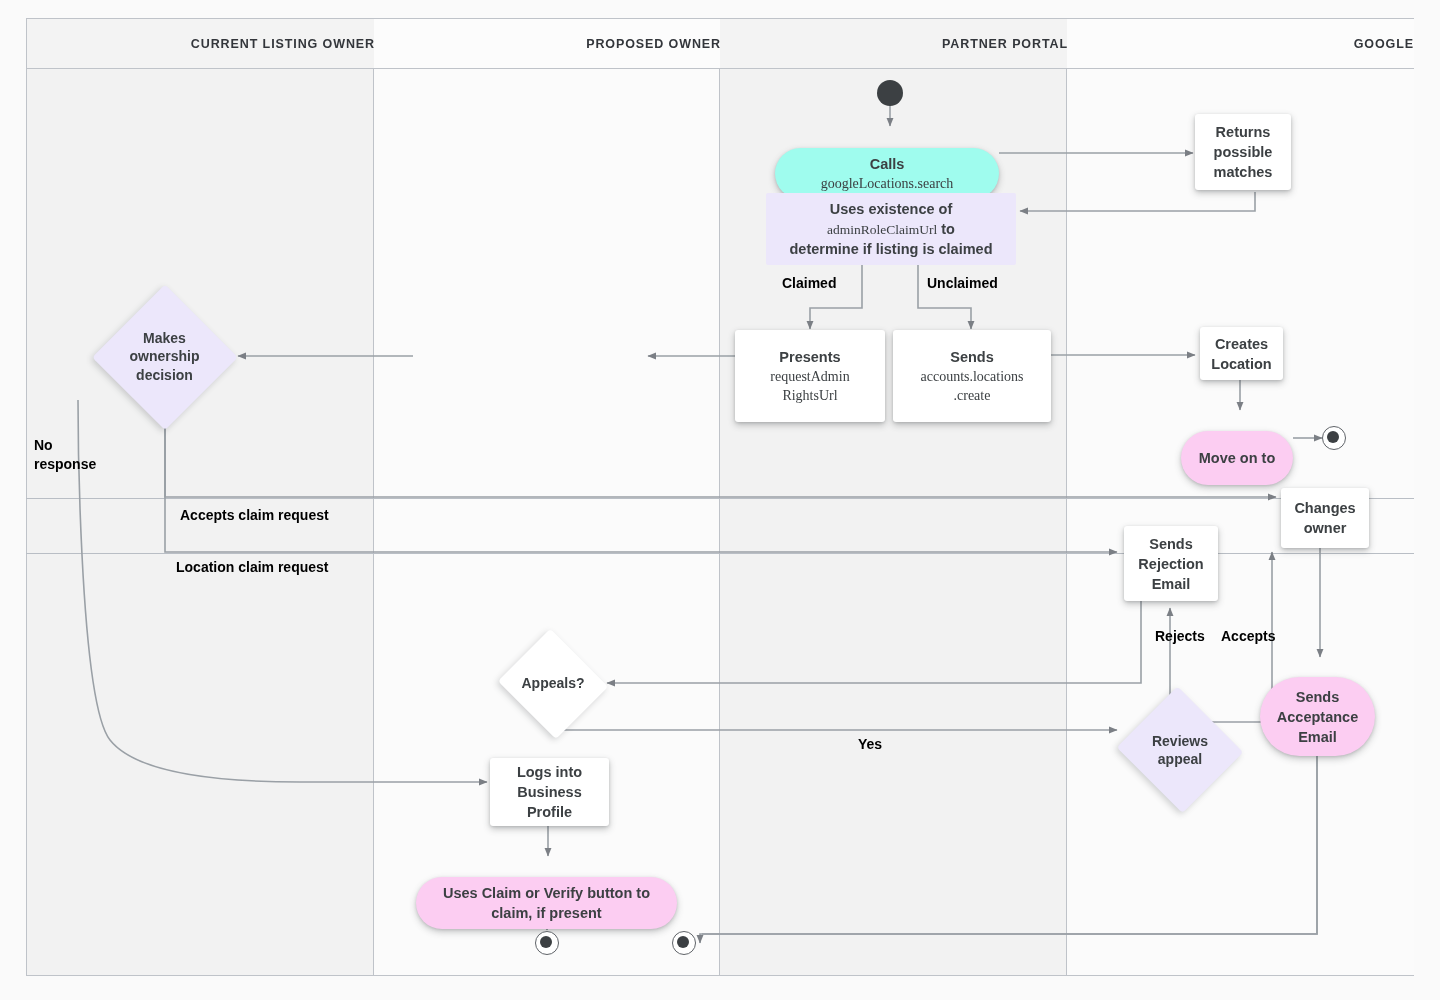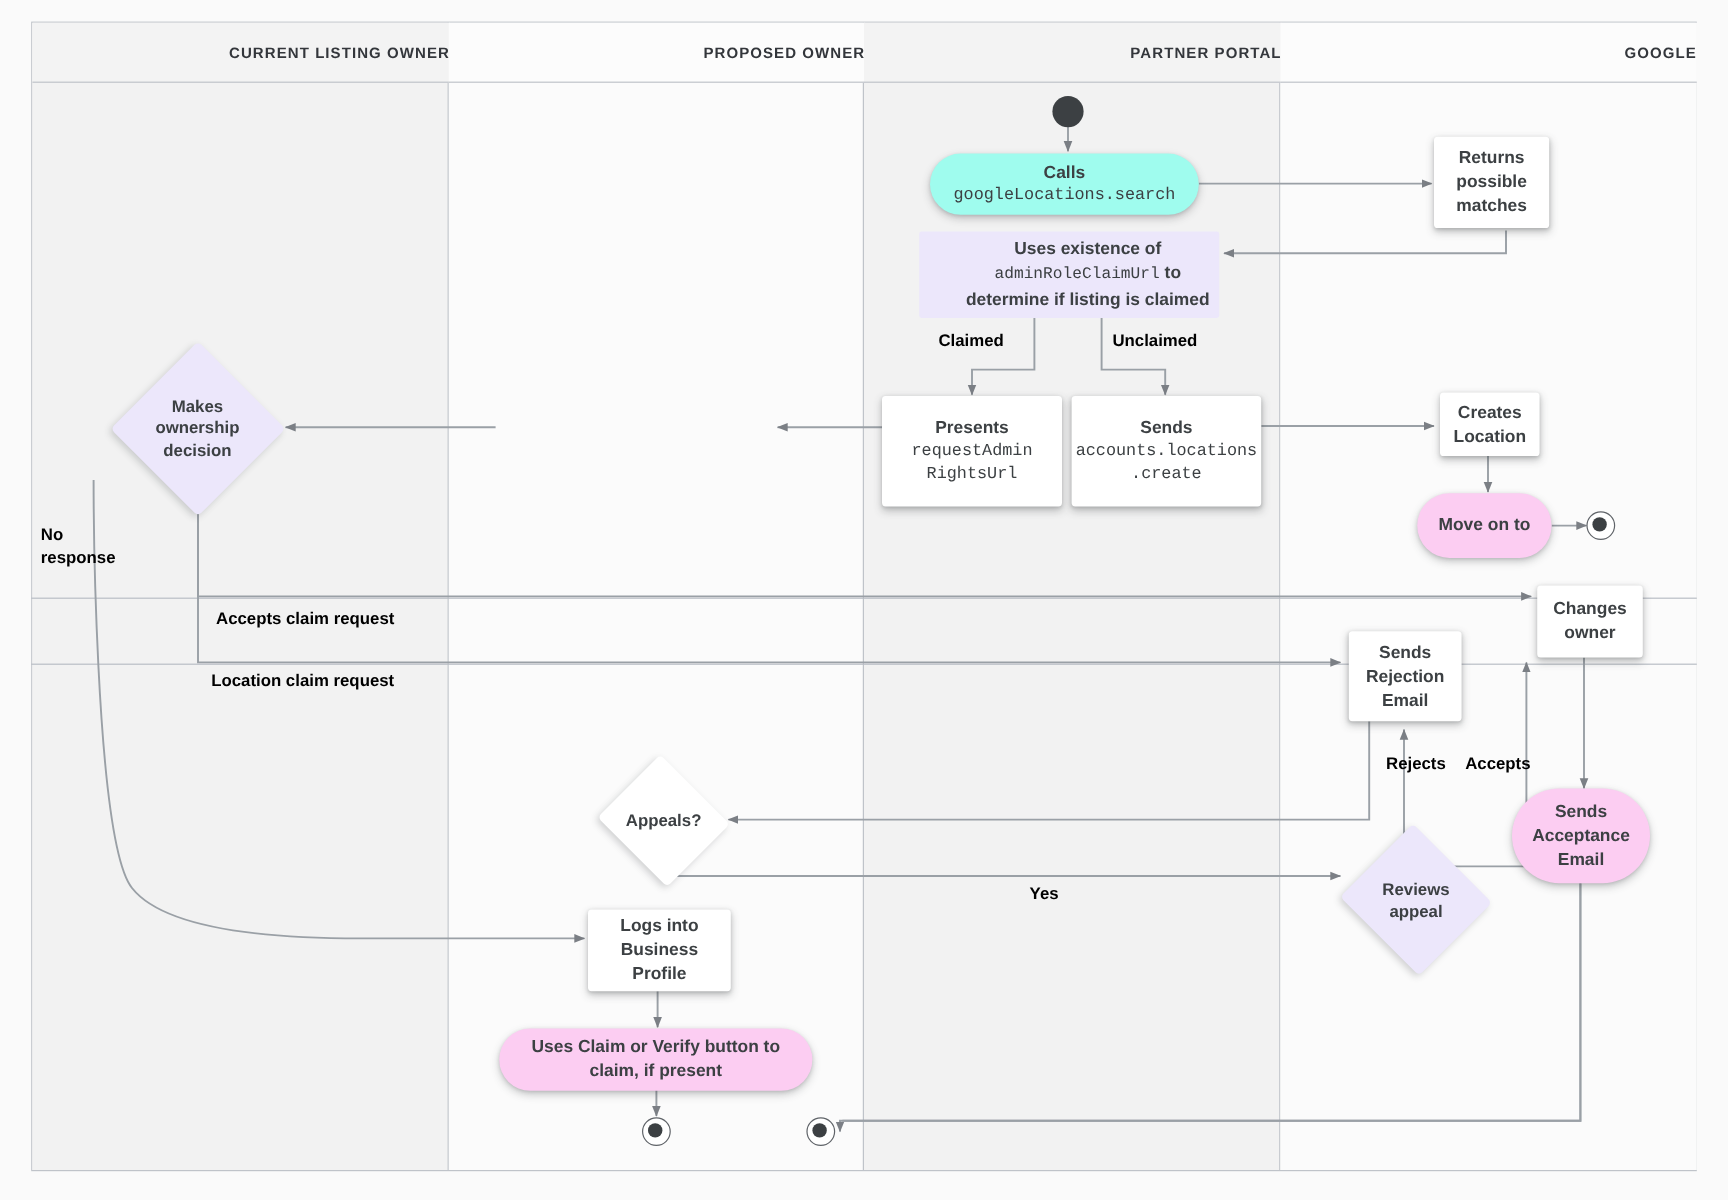--- a/index.html
+++ b/index.html
@@ -74,27 +74,27 @@
   }
   .node .inner { padding: 0 8px; }
   .rect {
     background: #ffffff;
     border-radius: 3px;
     box-shadow: 0 3px 7px rgba(60,64,67,0.30), 0 1px 3px rgba(60,64,67,0.18);
   }
   .pill {
     border-radius: 999px;
     box-shadow: 0 3px 7px rgba(60,64,67,0.28), 0 1px 3px rgba(60,64,67,0.16);
+    margin-top: 20px;
   }
   .pill.cyan { background: #9ffcee; }
   .pill.pink { background: #fccdf2; }
   .soft-rect {
     background: #ece7fb;
     border-radius: 2px;
-    justify-content: flex-end;
   }
   .diamond-wrap {
     position: absolute;
     z-index: 5;
   }
   .diamond-shape {
     position: absolute;
     left: 50%; top: 50%;
     width: 70.7%; height: 70.7%;
     transform: translate(-50%,-50%) rotate(45deg);
@@ -114,21 +114,21 @@
     display: flex;
     align-items: center;
     justify-content: center;
     text-align: center;
     font-size: 14px;
     font-weight: 700;
     color: #3c4043;
     line-height: 1.3;
     z-index: 2;
   }
-  .mono { font-family: Liberation Mono, monospace; font-weight: 400; }
+  .mono { font-family: Liberation Serif, serif; font-weight: 400; }
   
   .start-dot {
     position: absolute;
     width: 26px; height: 26px;
     border-radius: 50%;
     background: #3c4043;
     z-index: 6;
   }
   .end-dot {
     position: absolute;

